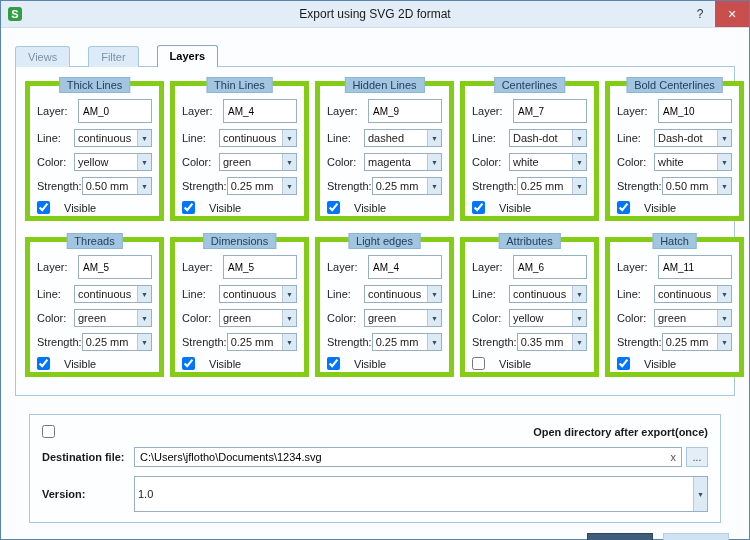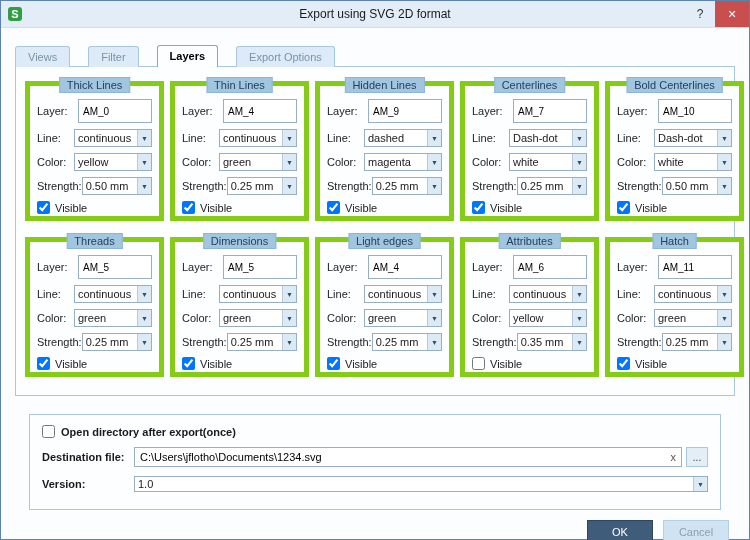--- a/index.html
+++ b/index.html
@@ -108,31 +108,31 @@
     display: flex; align-items: center;
   }
   .combo-val { flex: 1; padding: 0 3px; overflow: hidden; white-space: nowrap; }
   .combo-btn {
     width: 14px; height: 100%;
     background: #dceaf6;
     border-left: 1px solid #b6cadc;
     display: flex; align-items: center; justify-content: center;
     font-size: 7px; color: #33506b;
   }
-  .vrow { display: flex; align-items: center; gap: 5px; margin-top: 4px; cursor: default; }
+  .vrow { display: flex; align-items: center; gap: 14px; margin-top: 4px; cursor: default; }
   .vrow input { width: 13px; height: 13px; margin: 0; }
   
   .bottombox {
     margin: 18px 28px 0 28px;
     border: 1px solid #a9c7e0;
     background: #fdfeff;
     padding: 10px 12px;
     flex: 0 0 96px;
   }
-  .brow { display: flex; align-items: center; margin-bottom: 9px; }
+  .brow { display: flex; align-items: center; margin-bottom: 9px; justify-content: space-between; }
   .brow:last-child { margin-bottom: 0; }
   .blabel { font-weight: bold; width: 92px; flex: 0 0 92px; }
   .chkrow { gap: 6px; font-weight: bold; }
   .chkrow input { width: 13px; height: 13px; margin: 0; }
   .filewrap { position: relative; flex: 1; display: flex; align-items: center; }
   .file-input {
     flex: 1; height: 20px;
     border: 1px solid #98aec2;
     font-family: "Liberation Sans", sans-serif;
     font-size: 11px; padding: 0 0 0 5px;
@@ -141,21 +141,21 @@
   .clear-x {
     position: absolute; right: 6px;
     color: #555; font-size: 11px;
   }
   .browse-btn {
     width: 22px; height: 20px; margin-left: 4px;
     background: #e3eef7; border: 1px solid #a9c7e0;
     display: flex; align-items: center; justify-content: center;
     font-size: 10px; color: #444;
   }
-  .version-combo { flex: 1; height: 16px; }
+  .version-combo { flex: 1; height: 36px; }
   
   .footer {
     display: flex; justify-content: flex-end; gap: 10px;
     padding: 10px 20px 0 0;
   }
   .btn {
     width: 66px; height: 24px;
     display: flex; align-items: center; justify-content: center;
     font-size: 11px;
   }
@@ -182,21 +182,20 @@
     <div class="title-btns">
       <div class="help-btn">?</div>
       <div class="close-btn">✕</div>
     </div>
   </div>
 
   <div class="tabstrip">
     <div class="tab">Views</div>
     <div class="tab">Filter</div>
     <div class="tab active">Layers</div>
-    <div class="tab">Export Options</div>
   </div>
 
   <div class="panel">
 
     <div class="grow">
 
       <div class="g">
         <span class="gtitle">Thick Lines</span>
         <div class="fr">
             <span class="fl">Layer:</span>

